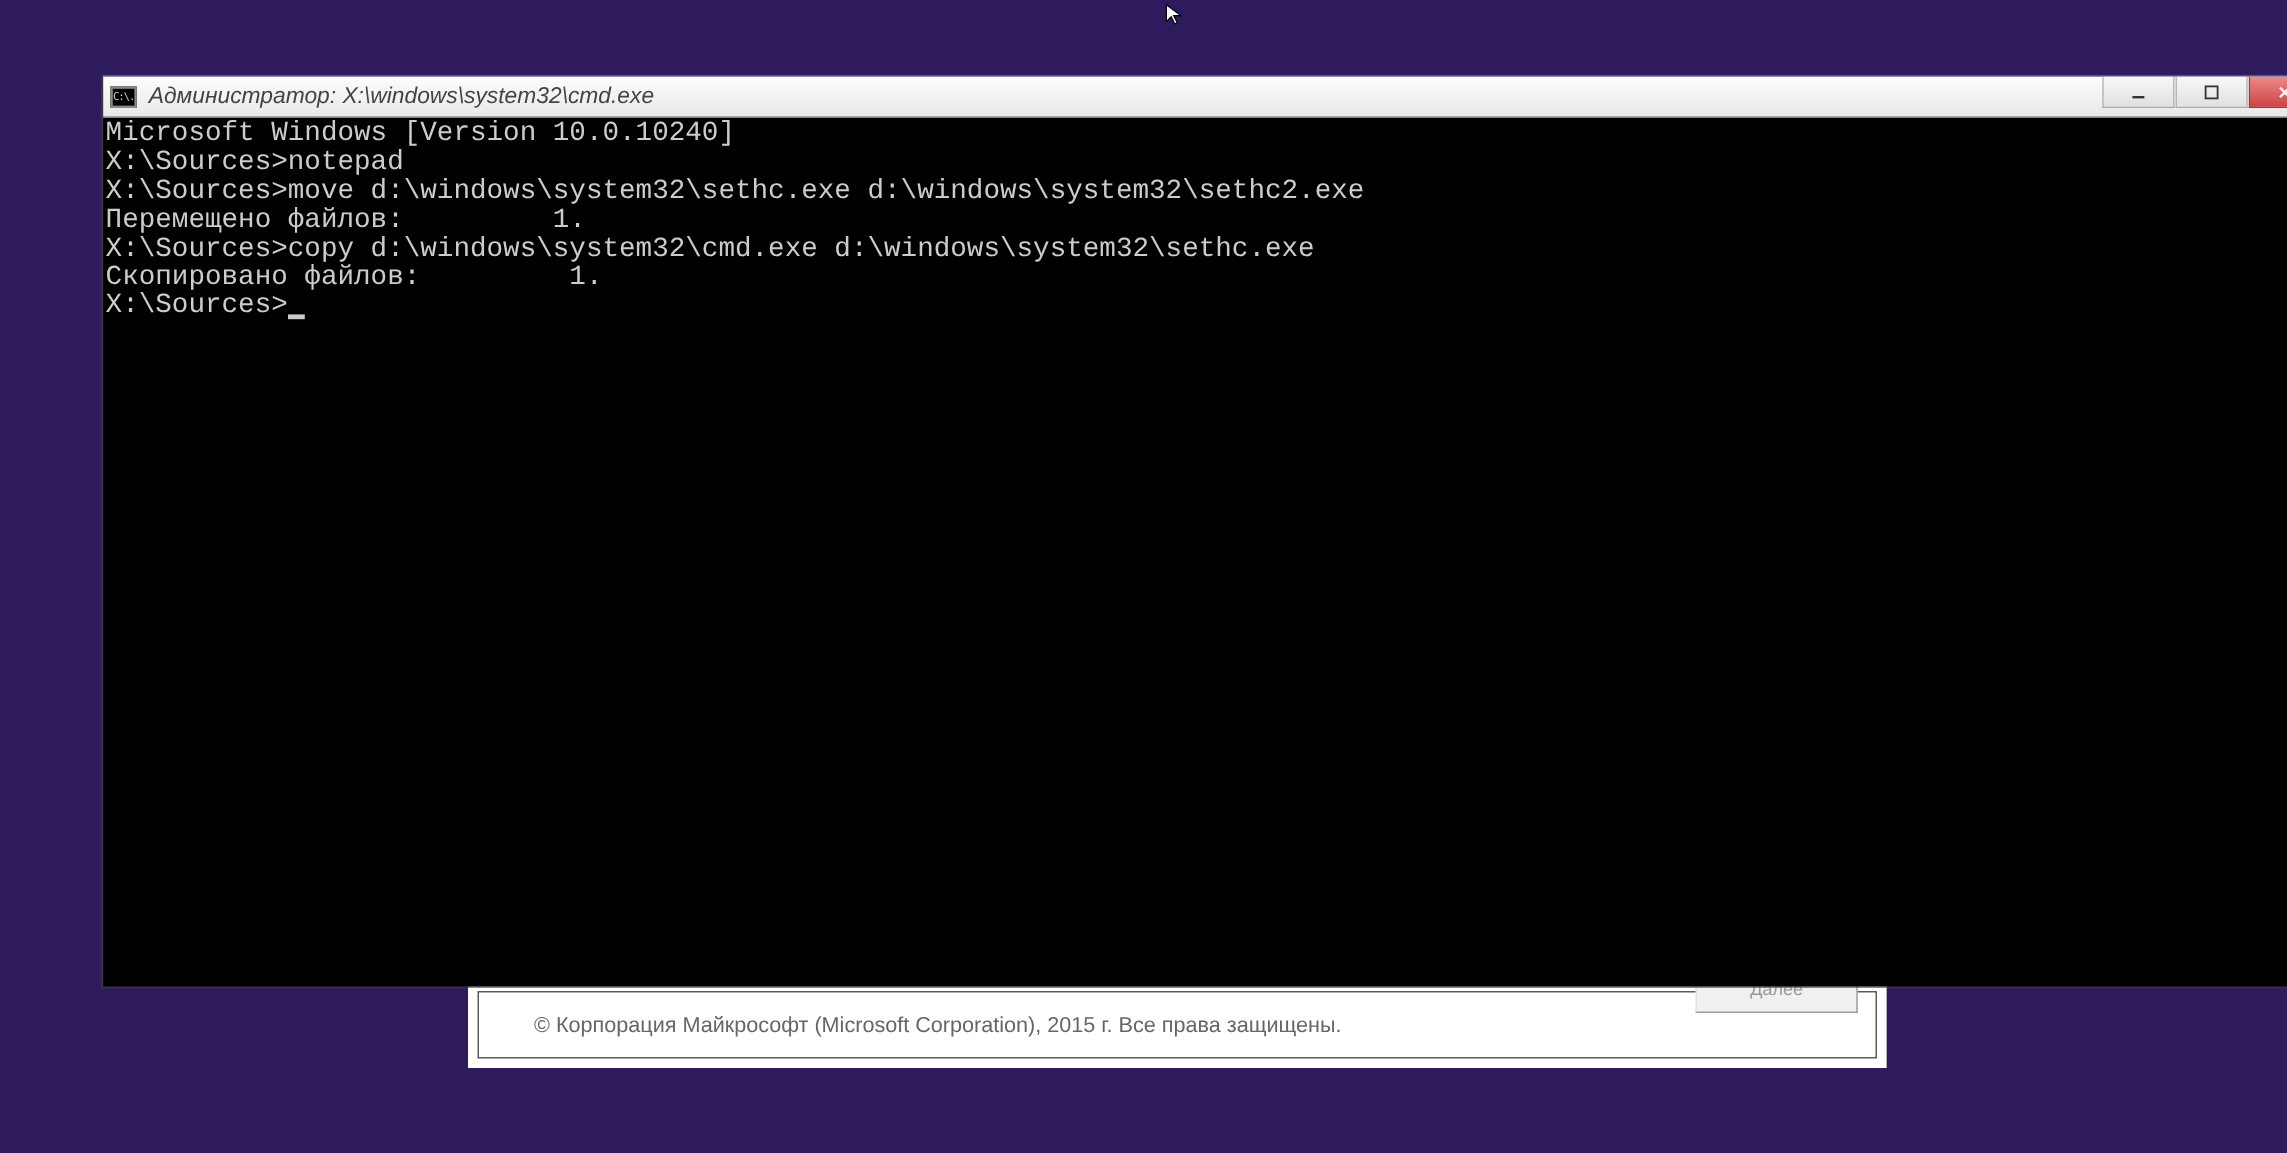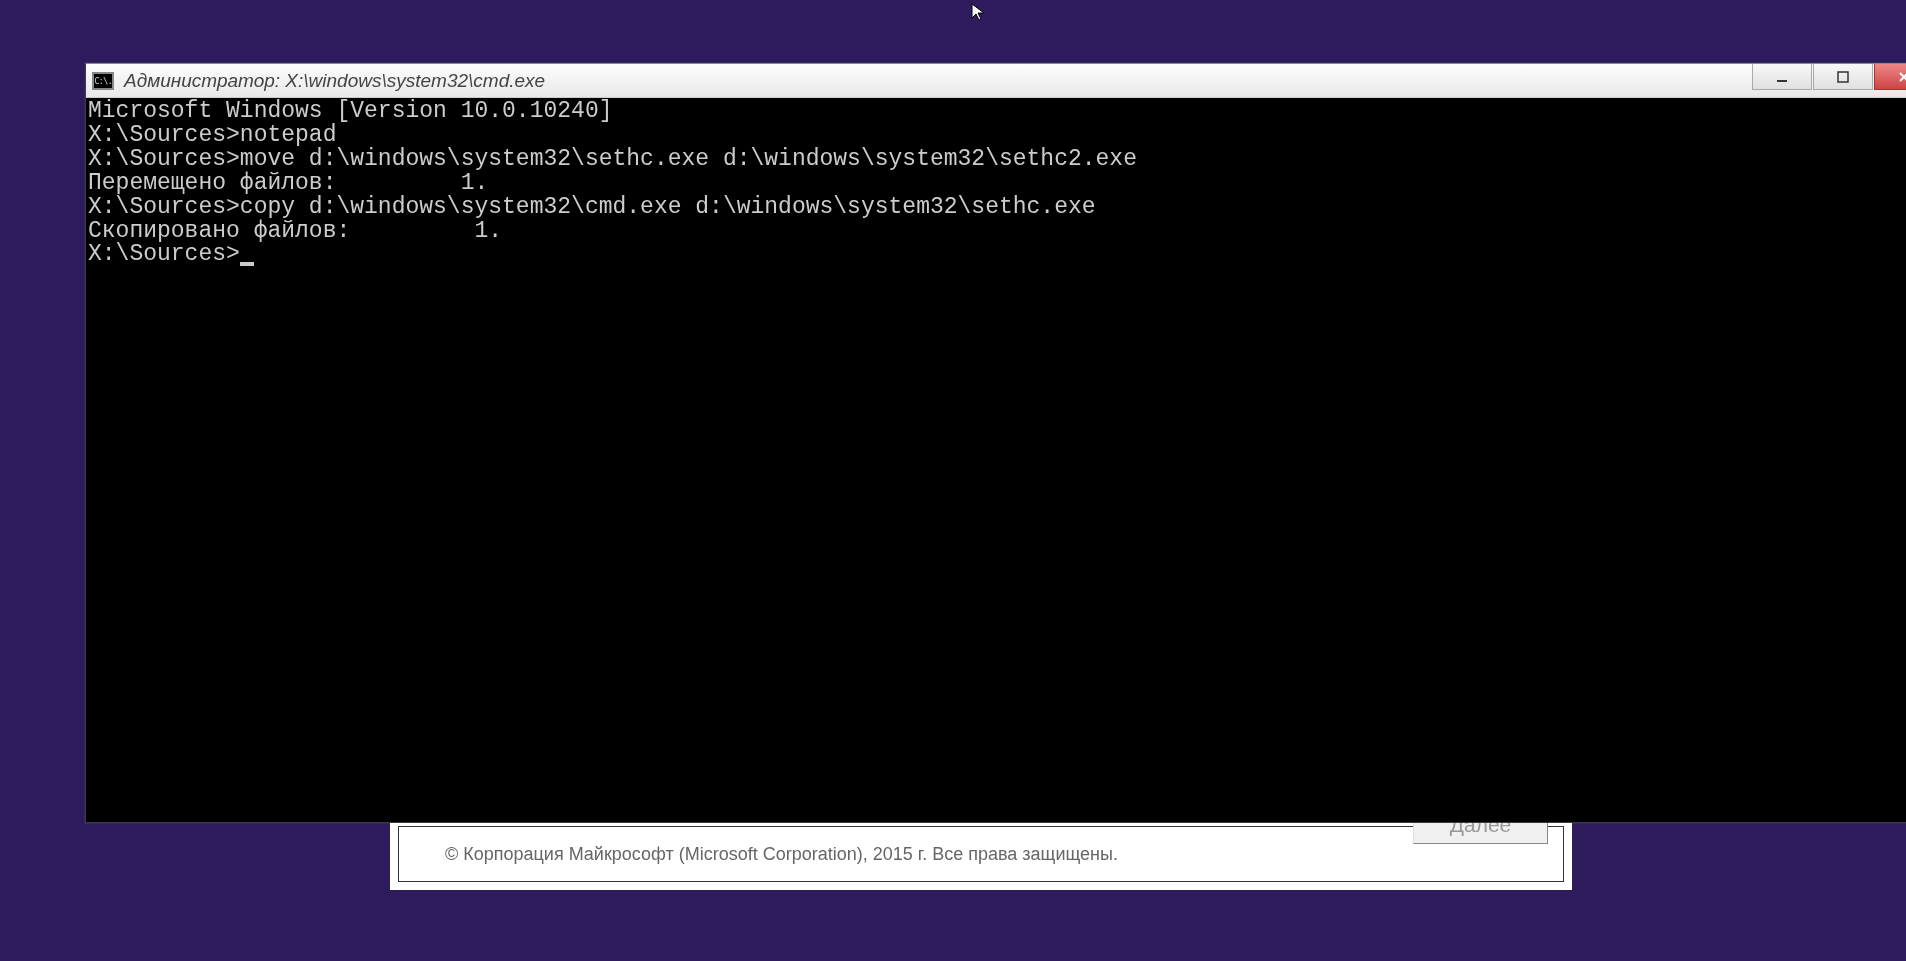--- a/index.html
+++ b/index.html
@@ -64,21 +64,21 @@
       position: absolute;
       left: 1413px;
       top: 818px;
       width: 135px;
       height: 26px;
       background: #f0f0f0;
       border-left: 1px solid #ddd;
       border-right: 1px solid #888;
       border-bottom: 1px solid #888;
       color: #999;
-      font-size: 21px;
+      font-size: 15px;
       text-align: center;
       line-height: 14px;
       font-family: "Segoe UI", Tahoma, sans-serif;
       cursor: default;
     }
 
     .cmd-window {
       position: absolute;
       left: 85px;
       top: 63px;

